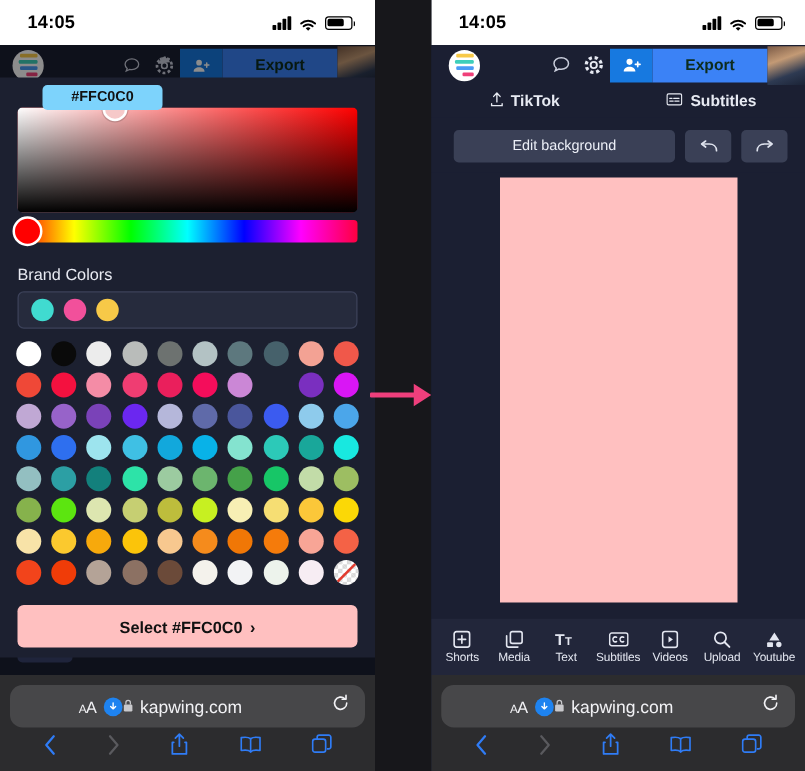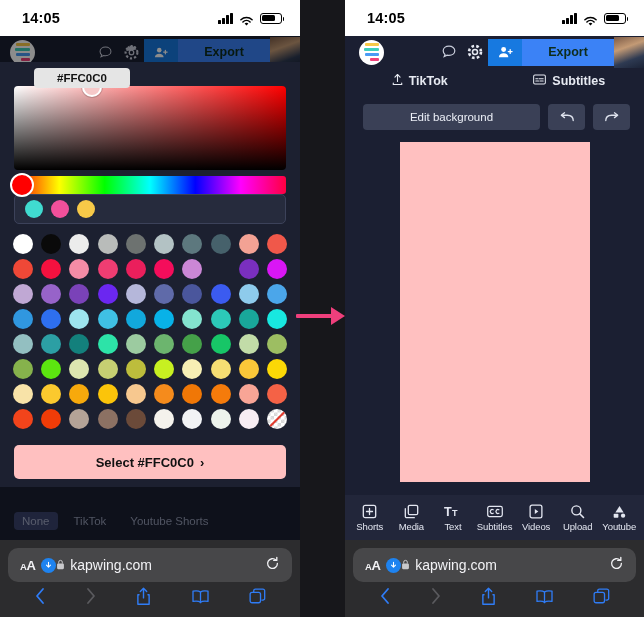--- a/index.html
+++ b/index.html
@@ -72,31 +72,31 @@
   .tool-nav { position:absolute; left:0; right:0; bottom: 77px; height: 45px; background:#22263a;
               display:flex; align-items:center; padding: 0 4px; }
   .tool { flex:1; display:flex; flex-direction:column; align-items:center; gap:2px; color:#e3e6f0; }
   .tool .t-ico { height:16px; display:flex; align-items:center; justify-content:center;}
   .tool .t-lbl { font-size:9.5px; letter-spacing:-.1px; white-space:nowrap;}
 
   
   .safari { position:absolute; left:0; right:0; bottom:0; height:77px; background:#2c2c2e; }
   .url-bar { margin: 8px 8px 0 8px; height: 34px; background:#474749; border-radius:10px;
              display:flex; align-items:center; padding: 0 12px; color:#f2f2f5; }
-  .aa { font-size: 13px; font-weight:700; letter-spacing:-.5px; }
+  .aa { font-size: 13px; font-weight:400; letter-spacing:-.5px;margin-left:43px; }
   .aa small { font-size: 9.5px; }
   .dl { width:15px;height:15px;border-radius:50%;background:#1e83f0;display:flex;align-items:center;justify-content:center;margin-left:6px;}
   .url-txt { flex:1; display:flex; align-items:center; justify-content:flex-start; gap:5px; font-size:14px; }
   .safari-tabs { display:flex; align-items:center; justify-content:space-around; height:32px; padding:0 14px; color:#2f7cf6;}
   .safari-tabs .dim { color:#5a5a5e; }
 
   
   .dim-overlay { position:absolute; left:0; top:36px; width:100%; height:504px; background:rgba(0,0,0,.45); }
   .picker { position:absolute; left:0; top:62px; width:300px; background:#1c2030; padding: 0 0 8px 0; }
-  .hex-chip { position:absolute; left:34px; top:68px; width:96px; height:20px; background:#e5e5e5; border-radius:4px;
+  .hex-chip { position:absolute; left:34px; top:68px; width:96px; height:20px; background:#7dd3fc; border-radius:4px;
               display:flex;align-items:center;justify-content:center; font-size:11.5px; font-weight:700; color:#111; z-index:6;}
   .sat-box { margin: 24px 14px 0 14px; height: 84px; border-radius:4px; position:relative;
              background:
                linear-gradient(to top, #000 0%, rgba(0,0,0,0) 100%),
                linear-gradient(to right, #fff 0%, rgba(255,255,255,0) 100%),
                #ff0000; }
   .sat-knob { position:absolute; left:68px; top:-9px; width:20px;height:20px;border-radius:50%;
               background:#f6c9c9; border:2px solid #fff; box-shadow:0 0 0 1px rgba(0,0,0,.15); }
   .hue-strip { margin: 6px 14px 0 14px; height: 18px; border-radius:3px; position:relative;
                background: linear-gradient(to right,#ff0000,#ffff00,#00ff00,#00ffff,#0000ff,#ff00ff,#ff0040); }
@@ -195,20 +195,21 @@
       <div class="ht">Youtube Shorts</div>
     </div>
 
     <div class="picker">
       <div class="sat-box">
         <div class="sat-knob"></div>
       </div>
       <div class="hue-strip">
         <div class="hue-knob"></div>
       </div>
+      <div class="brand-title">Brand Colors</div>
       <div class="brand-box">
         <i style="background:#40DBD0"></i>
         <i style="background:#F2509B"></i>
         <i style="background:#F7C948"></i>
       </div>
       <div class="swatches" id="swatch-grid">
           <div class="sw" style="background: rgb(255, 255, 255);"></div>
           <div class="sw" style="background: rgb(10, 10, 10);"></div>
           <div class="sw" style="background: rgb(236, 236, 236);"></div>
           <div class="sw" style="background: rgb(185, 188, 186);"></div>

